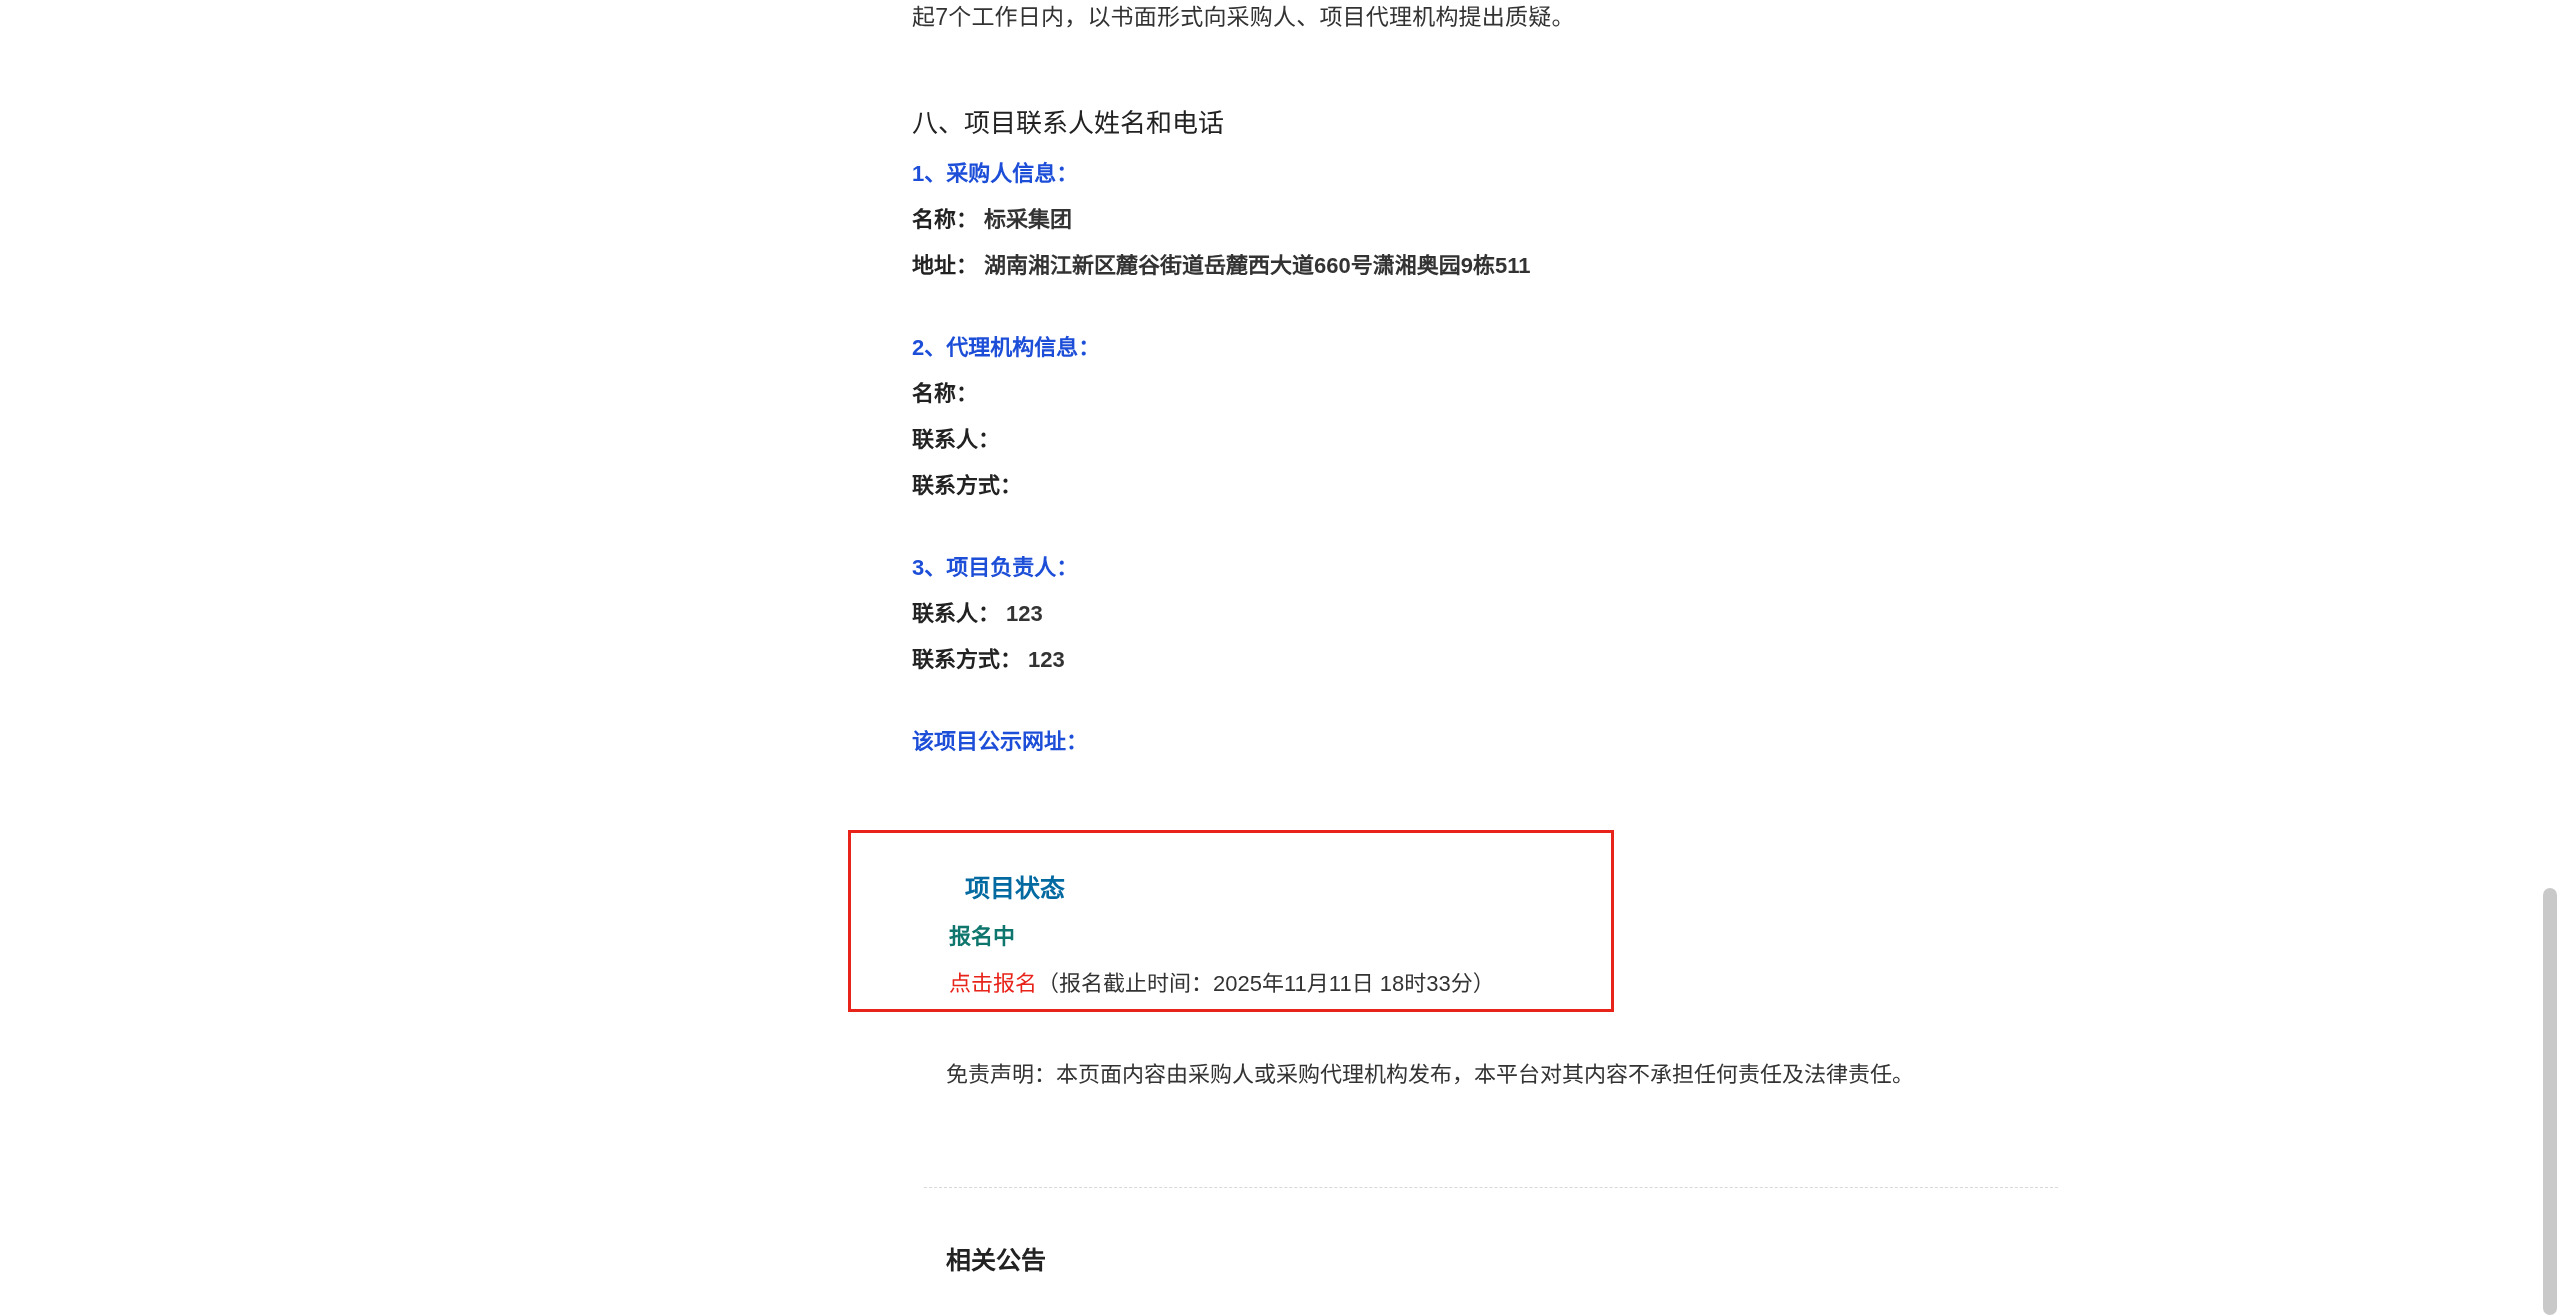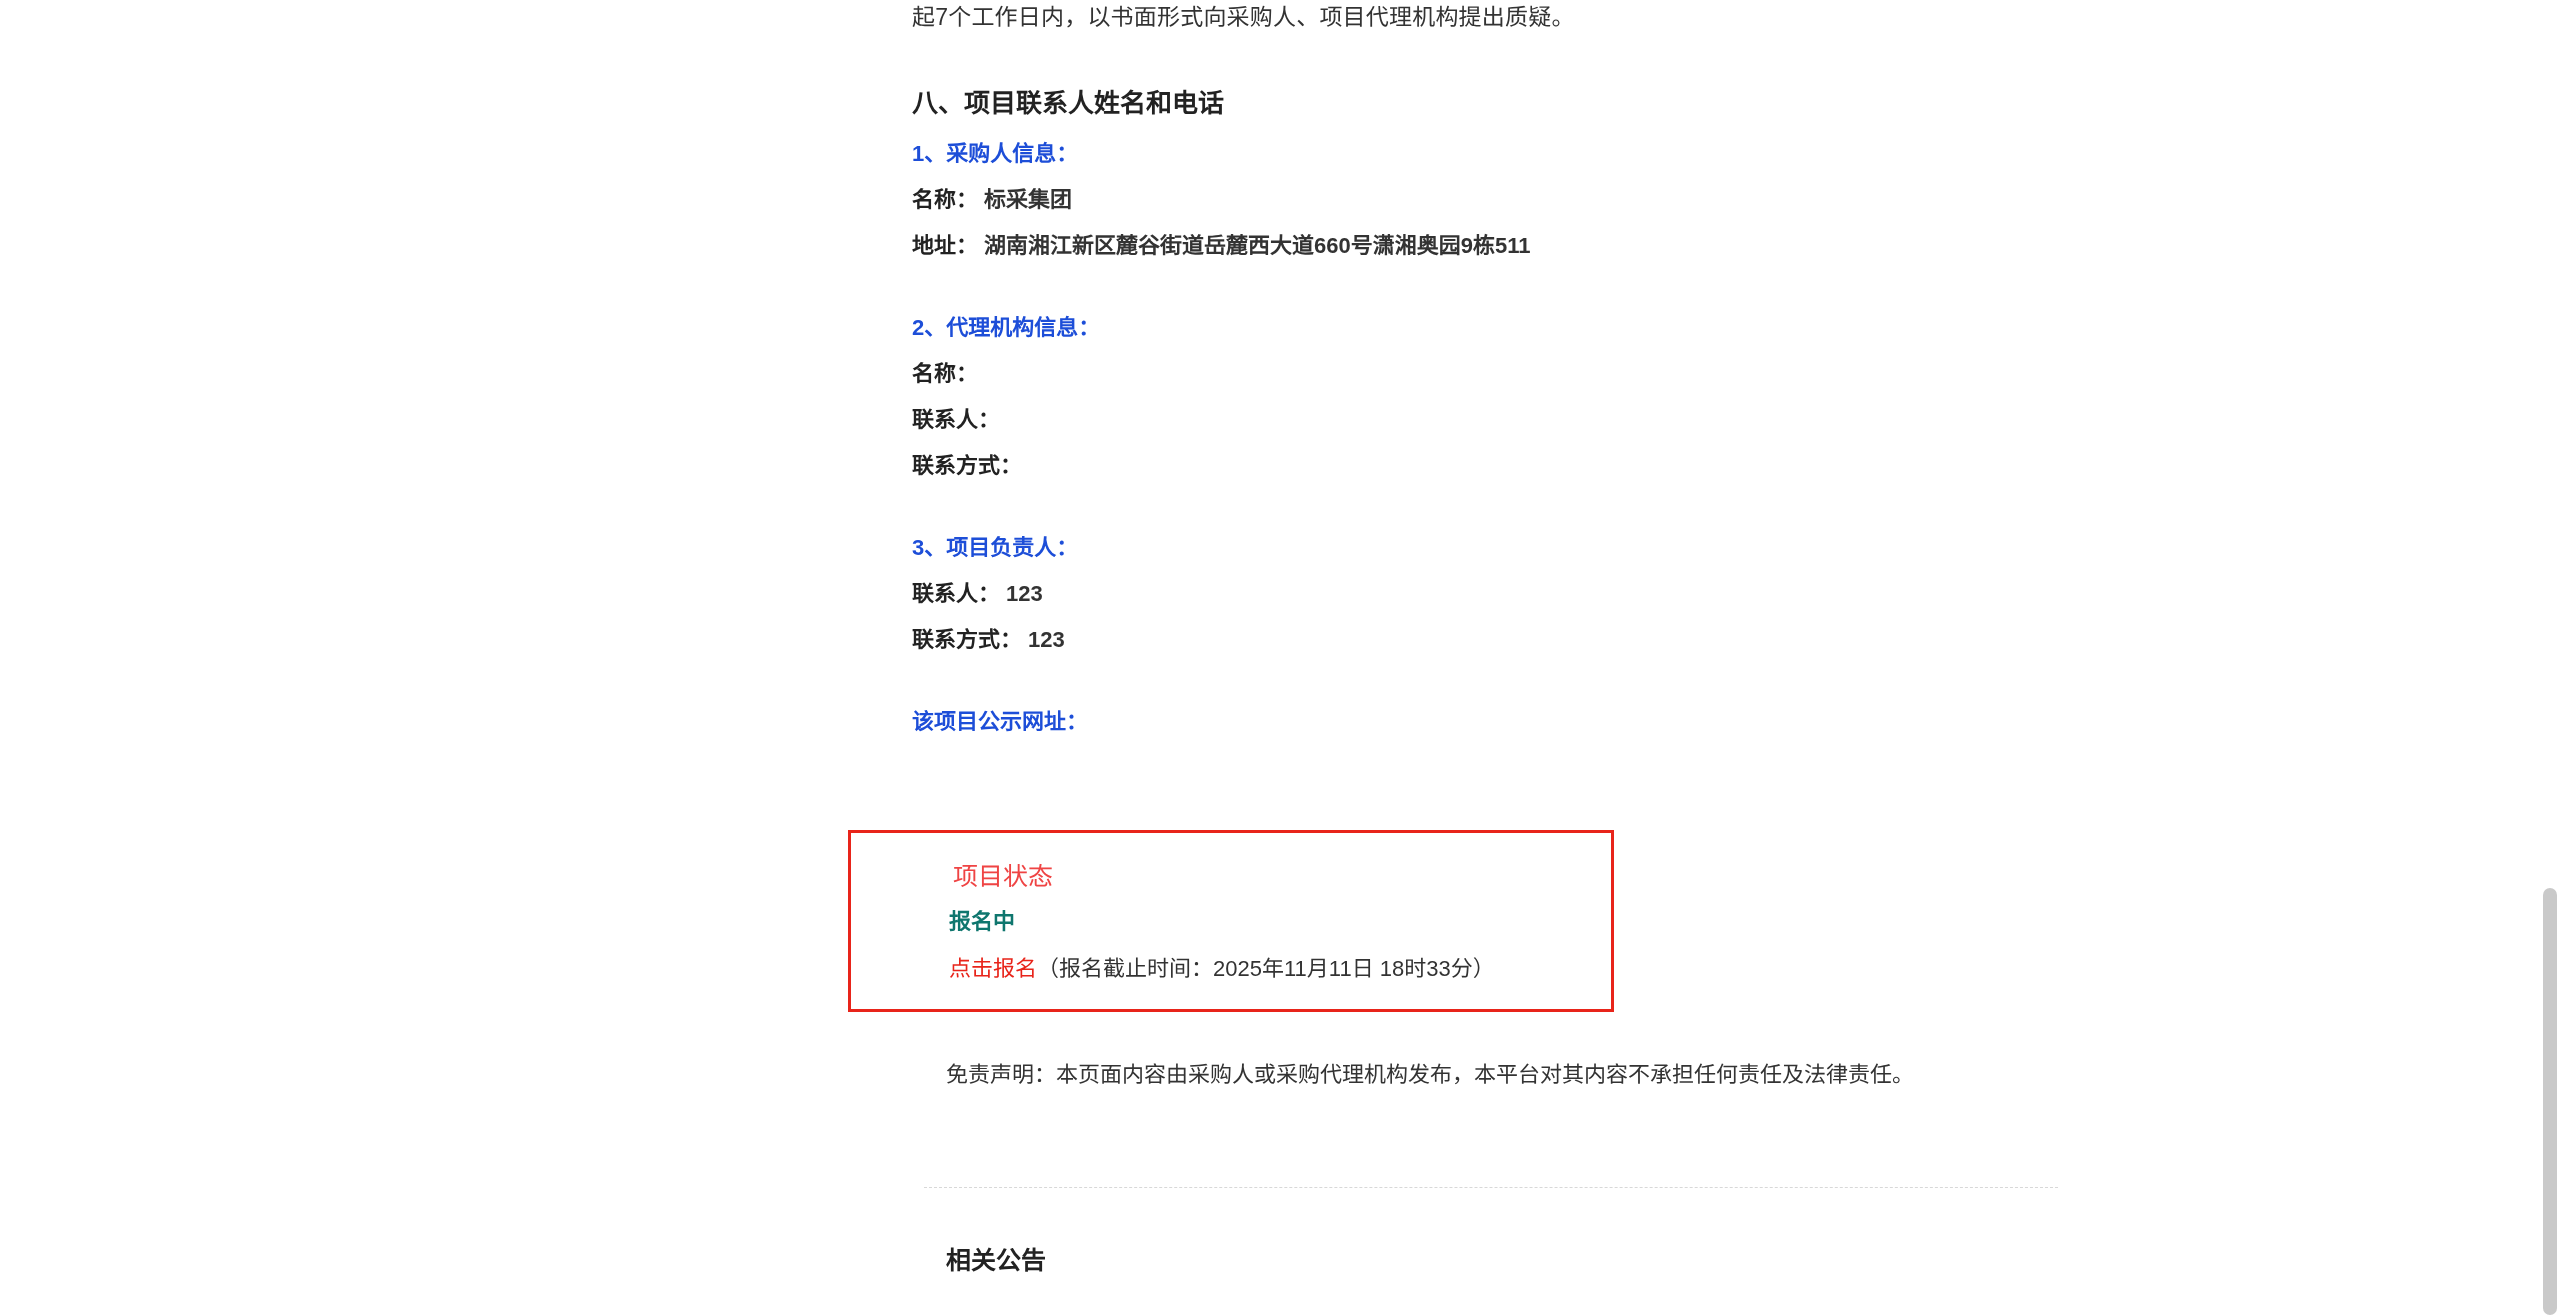--- a/index.html
+++ b/index.html
@@ -55,23 +55,23 @@
     font-size: 23px;
     line-height: 34px;
     color: #333333;
     padding-top: 0px;
     margin: 0;
     letter-spacing: 0.2px;
   }
 
   h2.section-title {
     font-size: 26px;
-    font-weight: bold;
+    font-weight: normal;
     color: #222222;
-    margin: 52px 0 0 0;
+    margin: 72px 0 0 0;
     line-height: 34px;
   }
 
   .sub-head {
     font-size: 22px;
     font-weight: bold;
     color: #1d4ed8;
     margin: 18px 0 0 0;
     line-height: 32px;
   }
@@ -103,24 +103,24 @@
     height: 182px;
     border: 3px solid #e8241a;
     box-sizing: border-box;
     background: #ffffff;
   }
   .status-inner {
     padding: 22px 0 0 98px;
   }
   .status-title {
     font-size: 25px;
-    font-weight: normal;
-    color: #ef4444;
-    line-height: 34px;
-    margin: 4px;
+    font-weight: bold;
+    color: #0369a1;
+    line-height: 34px;
+    margin: 16px;
   }
   .status-value {
     font-size: 22px;
     font-weight: bold;
     color: #0f766e;
     line-height: 32px;
     margin: 13px 0 0 0;
   }
   .status-action-row {
     margin: 15px 0 0 0;

